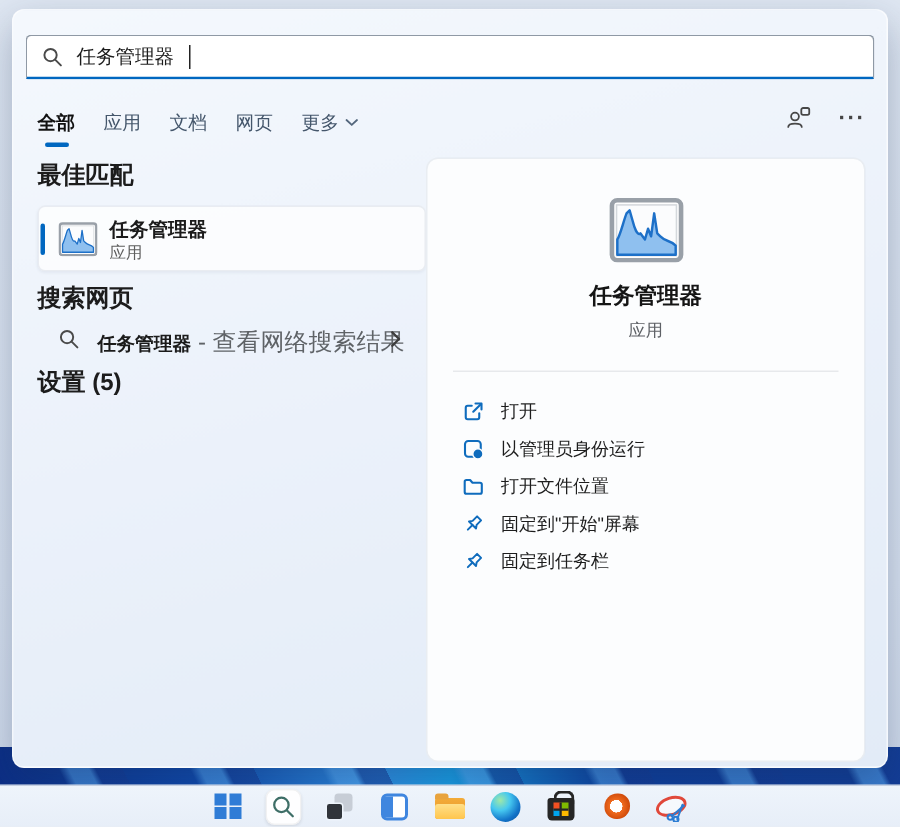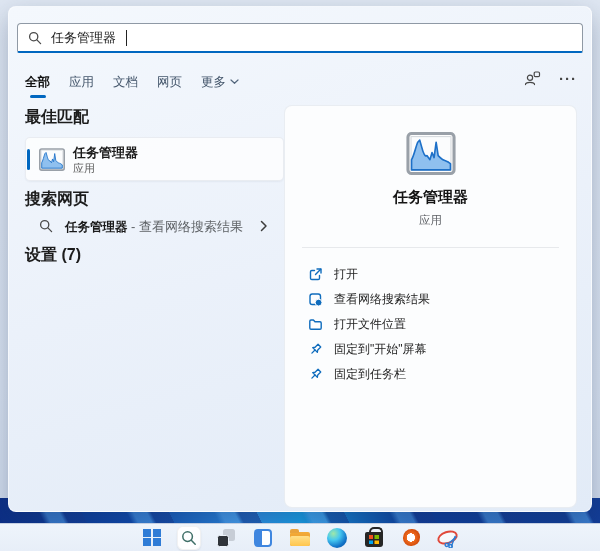--- a/index.html
+++ b/index.html
@@ -57,21 +57,21 @@
     border-radius:5px; box-shadow:0 1px 2px rgba(30,50,90,.06);
   }
   #best-accent { left:1px; top:11px; width:3px; height:21px; background:#0067c0; border-radius:2px; }
   #best-title { left:47px; top:6px; font-size:13px; font-weight:bold; }
   #best-sub { left:47px; top:23px; font-size:11px; color:#5e5e5e; }
 
   
   #web-row { left:8px; top:204px; width:267px; height:30px; border-radius:4px; }
   #web-text { left:48px; top:7px; font-size:12.5px; white-space:nowrap; }
   #web-text b { font-weight:bold; }
-  #web-text .dim { color:#5f6367; font-weight:normal; font-size:13px;margin-top:48px; }
+  #web-text .dim { color:#5f6367; font-weight:normal; font-size:16px;margin-top:48px; }
 
   
   #preview {
     left:275px; top:98px; width:293px; height:403px;
     background:#fcfdfe; border:1px solid rgba(150,165,190,.18); border-radius:8px;
   }
   #preview-title { top:82px; width:100%; text-align:center; font-size:15px; font-weight:600; color:#151515; }
   #preview-sub { top:107px; width:100%; text-align:center; font-size:11.5px; color:#5e6166; }
   #preview-divider { top:141px; left:17px; right:17px; height:1px; background:#e7e9ec; }
 
@@ -186,21 +186,21 @@
       <line x1="8.9" y1="8.9" x2="12.6" y2="12.6" stroke="#4a4a4a" stroke-width="1.3" stroke-linecap="round"></line>
     </svg>
     <div id="web-text" class="abs">
       <b>任务管理器</b><span class="dim"> - 查看网络搜索结果</span>
     </div>
     <svg class="abs" style="left:243px; top:9px;" width="8" height="12" viewBox="0 0 8 12">
       <polyline points="1.5,1.5 6,6 1.5,10.5" fill="none" stroke="#3c3c3c" stroke-width="1.5" stroke-linecap="round" stroke-linejoin="round"></polyline>
     </svg>
   </div>
 
-  <div class="abs section-h" style="left:16px; top:238px;">设置 (7)</div>
+  <div class="abs section-h" style="left:16px; top:238px;">设置 (5)</div>
 
   <div id="preview" class="abs">
     <svg class="abs" style="left:121px; top:26px;" width="50" height="43" viewBox="0 0 48 42">
       <rect x="1.5" y="1.5" width="45" height="39" rx="3.5" fill="#fefefe" stroke="#99a0a8" stroke-width="3"></rect>
       <rect x="4.5" y="4.5" width="39" height="33" fill="#fbfcfd" stroke="#d4d8dc" stroke-width="1"></rect>
       <path d="M5,37 L5,27 C7,24 9,15 11,10 L13,8 L15,15 C16,19 18,25 20,23 L23,27 L25,20 L27,25 L29,10 L31,23 L33,25 C37,29 39,27 43,31 L43,37 Z" fill="#8fc0ef" stroke="#1d70c8" stroke-width="1.6" stroke-linejoin="round"></path>
     </svg>
     <div id="preview-title" class="abs">任务管理器</div>
     <div id="preview-sub" class="abs">应用</div>
     <div id="preview-divider" class="abs"></div>
@@ -212,21 +212,21 @@
           <polyline points="9,2 13,2 13,6" fill="none" stroke="#0f6cbd" stroke-width="1.4" stroke-linecap="round" stroke-linejoin="round"></polyline>
           <line x1="7.5" y1="7.5" x2="12.7" y2="2.3" stroke="#0f6cbd" stroke-width="1.4" stroke-linecap="round"></line>
         </svg>
         <span>打开</span>
       </div>
       <div class="action-row">
         <svg width="15" height="15" viewBox="0 0 15 15">
           <rect x="2" y="2" width="10.5" height="10.5" rx="2.2" fill="none" stroke="#0f6cbd" stroke-width="1.4"></rect>
           <circle cx="10.6" cy="10.6" r="3.4" fill="#0f6cbd" stroke="#fcfdfe" stroke-width="1"></circle>
         </svg>
-        <span>查看网络搜索结果</span>
+        <span>以管理员身份运行</span>
       </div>
       <div class="action-row">
         <svg width="15" height="15" viewBox="0 0 15 15">
           <path d="M1.8,4.2 C1.8,3.5 2.4,3 3,3 H5.4 L7,4.8 H12 C12.7,4.8 13.2,5.4 13.2,6 V11 C13.2,11.7 12.7,12.2 12,12.2 H3 C2.4,12.2 1.8,11.7 1.8,11 Z" fill="none" stroke="#0f6cbd" stroke-width="1.4" stroke-linejoin="round"></path>
         </svg>
         <span>打开文件位置</span>
 
       </div>
       <div class="action-row">
         <svg width="15" height="15" viewBox="0 0 15 15">

